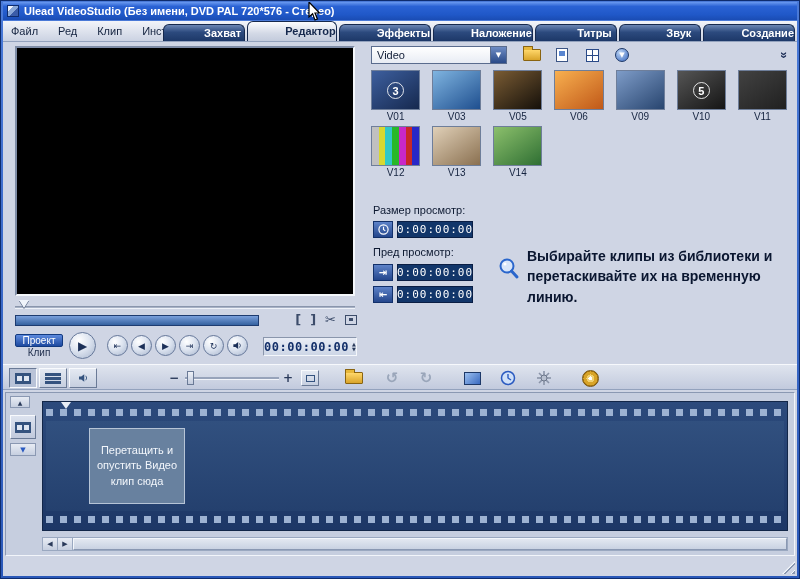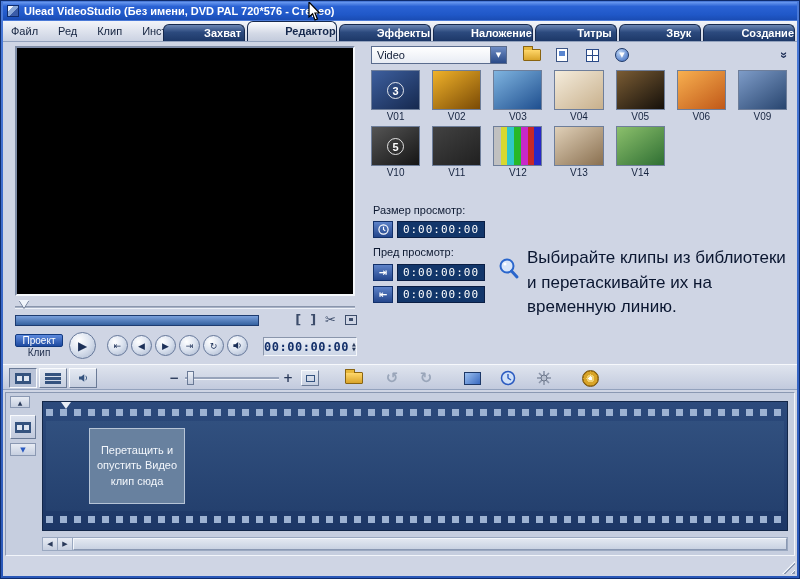--- a/index.html
+++ b/index.html
@@ -66,24 +66,24 @@
 
   .thumb-grid{position:absolute;left:4px;top:26px;right:8px;display:grid;grid-template-columns:repeat(7,1fr);column-gap:12px;row-gap:3px;}
   .thumb{cursor:default;}
   .thumb-img{height:40px;border:1px solid #6e7e9a;display:flex;align-items:center;justify-content:center;}
   .thumb-glyph{display:inline-block;width:17px;height:17px;border:1px solid rgba(255,255,255,.85);border-radius:50%;color:#fff;font-size:11px;line-height:16px;text-align:center;font-weight:bold;}
   .thumb-label{text-align:center;font-size:10px;color:#15233f;height:13px;line-height:13px;}
 
   .lib-label{position:absolute;left:6px;font-size:11px;color:#0c1830;}
   .sq-btn{position:absolute;left:6px;width:20px;height:17px;background:linear-gradient(180deg,#5d82c8,#24468c);border:1px solid #12306a;color:#fff;
     display:flex;align-items:center;justify-content:center;font-size:10px;font-weight:bold;font-family:"DejaVu Sans",sans-serif;}
-  .tc-field{position:absolute;left:30px;width:88px;height:17px;background:#12366a;border:1px solid #0a1e44;color:#fff;
+  .tc-field{position:absolute;left:30px;width:76px;height:17px;background:#12366a;border:1px solid #0a1e44;color:#fff;
     font-family:"DejaVu Sans Mono",monospace;font-size:11px;display:flex;align-items:center;justify-content:center;letter-spacing:1px;}
   .magnifier{position:absolute;left:130px;top:213px;}
-  .hint{position:absolute;left:160px;top:202px;width:268px;font-size:17px;color:#0a1630;line-height:1.45;}
+  .hint{position:absolute;left:160px;top:202px;width:268px;font-size:14px;color:#0a1630;line-height:1.45;font-weight:bold;}
 
   
   .toolbar{position:absolute;left:0;top:343px;width:100%;height:26px;background:linear-gradient(180deg,#dfe4ee,#c2cadd);border-top:1px solid #f6f8fc;border-bottom:1px solid #93a2bd;}
   .viewbtn{position:absolute;top:3px;width:28px;height:20px;border:1px solid;border-color:#f8fafd #6a7a96 #6a7a96 #f8fafd;
     background:linear-gradient(180deg,#e4e9f2,#c6cfe0);display:flex;align-items:center;justify-content:center;}
   .viewbtn.active{border-color:#6a7a96 #f8fafd #f8fafd #6a7a96;background:#b9c3d8;}
   .film-ico{width:16px;height:11px;background:#35537f;position:relative;}
   .film-ico::before{content:"";position:absolute;left:2px;top:3px;width:5px;height:5px;background:#dfe6f2;}
   .film-ico::after{content:"";position:absolute;right:2px;top:3px;width:5px;height:5px;background:#dfe6f2;}
   .bars-ico{width:16px;height:11px;background:repeating-linear-gradient(180deg,#35537f 0 3px,transparent 3px 4px);}
@@ -221,30 +221,22 @@
         </div>
 
       <div class="thumb-grid">
           <div class="thumb">
             <div class="thumb-img" style="background: linear-gradient(145deg, rgb(61, 95, 158), rgb(22, 41, 79));">
               <span class="thumb-glyph">3</span>
             </div>
             <div class="thumb-label">V01</div>
           </div>
           <div class="thumb">
-            <div class="thumb-img" style="background: linear-gradient(145deg, rgb(240, 178, 42), rgb(122, 74, 5));"></div>
-            <div class="thumb-label">V02</div>
-          </div>
-          <div class="thumb">
             <div class="thumb-img" style="background: linear-gradient(145deg, rgb(127, 180, 224), rgb(31, 79, 143));"></div>
             <div class="thumb-label">V03</div>
-          </div>
-          <div class="thumb">
-            <div class="thumb-img" style="background: linear-gradient(145deg, rgb(244, 236, 220), rgb(200, 176, 140));"></div>
-            <div class="thumb-label">V04</div>
           </div>
           <div class="thumb">
             <div class="thumb-img" style="background: linear-gradient(145deg, rgb(122, 92, 52), rgb(21, 16, 10));"></div>
             <div class="thumb-label">V05</div>
           </div>
           <div class="thumb">
             <div class="thumb-img" style="background: linear-gradient(145deg, rgb(248, 176, 80), rgb(192, 88, 24));"></div>
             <div class="thumb-label">V06</div>
           </div>
           <div class="thumb">

